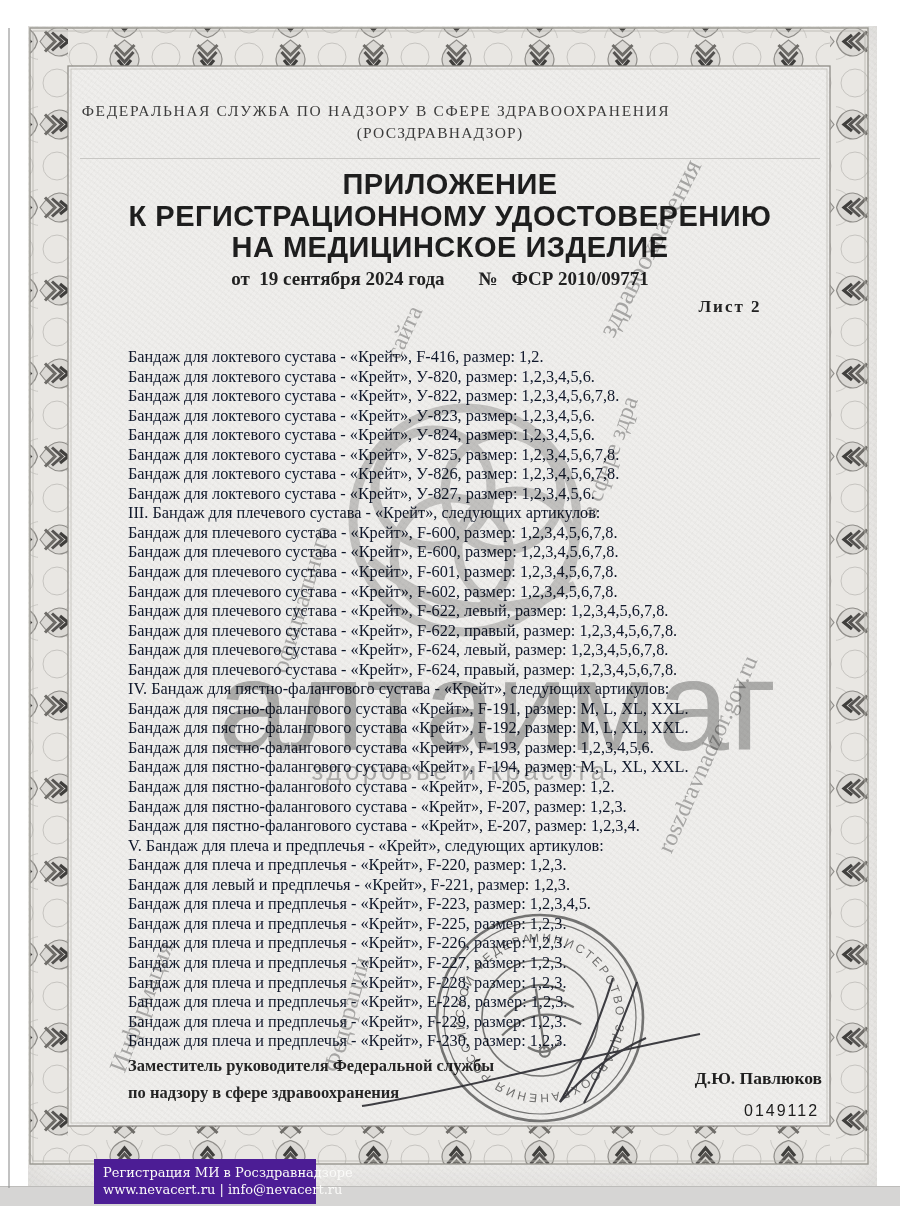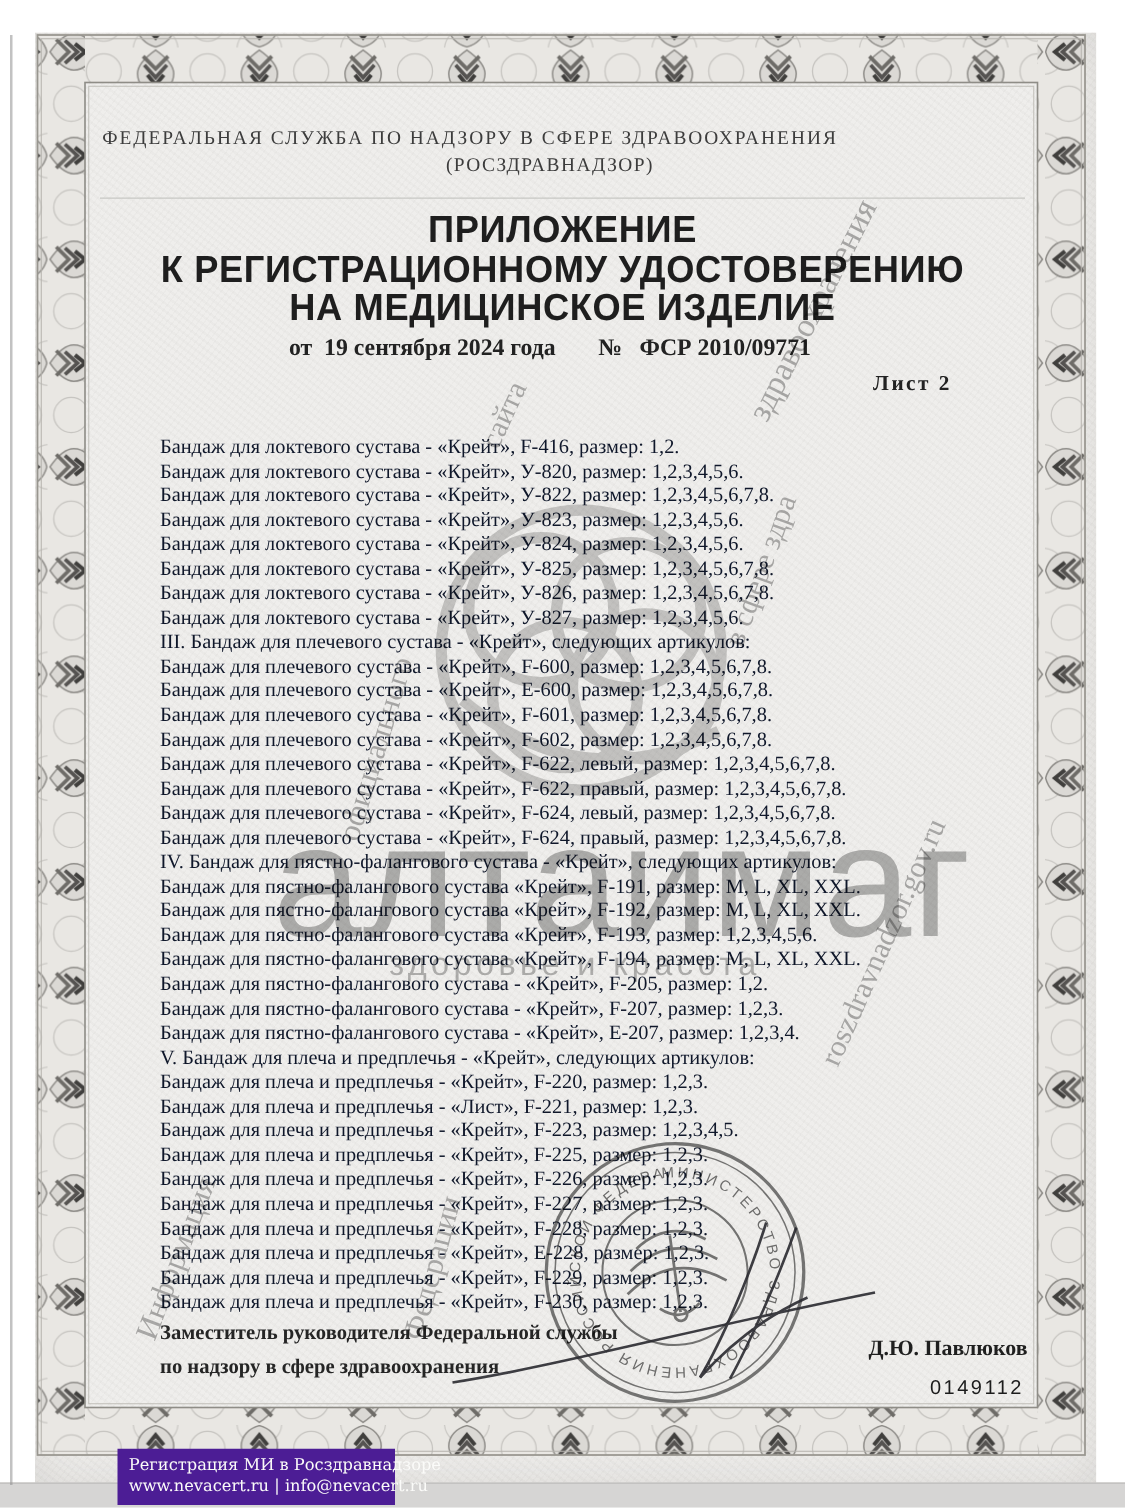--- a/index.html
+++ b/index.html
@@ -191,21 +191,21 @@
     <div class="line">Бандаж для пястно-фалангового сустава - «Крейт», F-205, размер: 1,2.</div>
 
     <div class="line">Бандаж для пястно-фалангового сустава - «Крейт», F-207, размер: 1,2,3.</div>
 
     <div class="line">Бандаж для пястно-фалангового сустава - «Крейт», E-207, размер: 1,2,3,4.</div>
 
     <div class="line">V. Бандаж для плеча и предплечья - «Крейт», следующих артикулов:</div>
 
     <div class="line">Бандаж для плеча и предплечья - «Крейт», F-220, размер: 1,2,3.</div>
 
-    <div class="line">Бандаж для плеча и предплечья - «Лист», F-221, размер: 1,2,3.</div>
+    <div class="line">Бандаж для левый и предплечья - «Крейт», F-221, размер: 1,2,3.</div>
 
     <div class="line">Бандаж для плеча и предплечья - «Крейт», F-223, размер: 1,2,3,4,5.</div>
 
     <div class="line">Бандаж для плеча и предплечья - «Крейт», F-225, размер: 1,2,3.</div>
 
     <div class="line">Бандаж для плеча и предплечья - «Крейт», F-226, размер: 1,2,3.</div>
 
     <div class="line">Бандаж для плеча и предплечья - «Крейт», F-227, размер: 1,2,3.</div>
 
     <div class="line">Бандаж для плеча и предплечья - «Крейт», F-228, размер: 1,2,3.</div>

